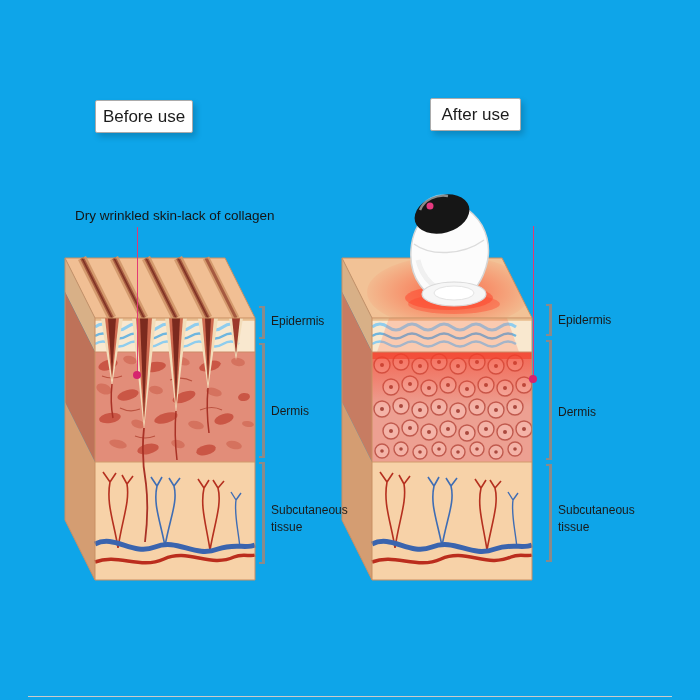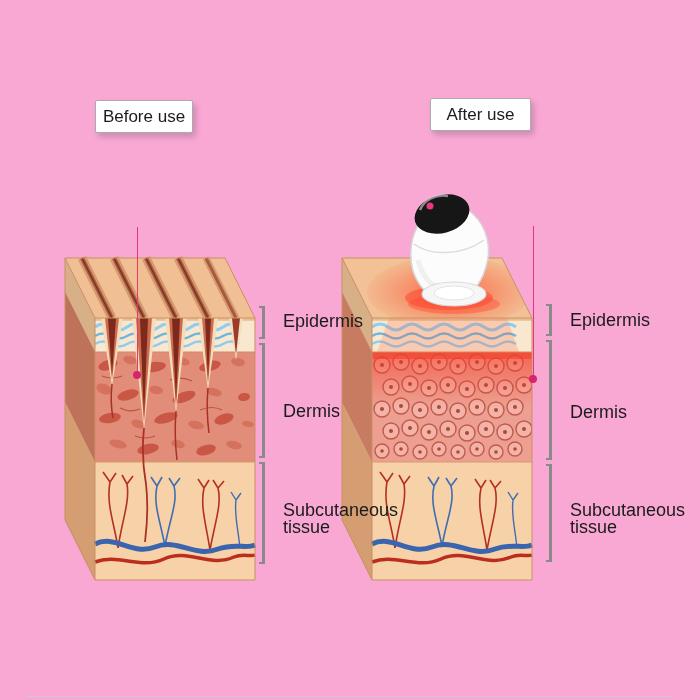--- a/index.html
+++ b/index.html
@@ -1,45 +1,46 @@
 <!DOCTYPE html>
 <html><head>
 <meta charset="utf-8">
 <style>
   * { margin:0; padding:0; box-sizing:border-box; }
   html,body { background:#ffffff; }
   .canvas {
-    position:relative; width:700px; height:700px; background:#f9a8d4;
+    position:relative; width:700px; height:700px; background:#0ea5e9;
     font-family:"Liberation Sans", sans-serif; overflow:hidden;
   }
   .title-btn {
     position:absolute; background:#ffffff; border:1px solid #ababab; border-radius:2px;
     box-shadow:3px 4px 6px rgba(0,0,0,0.18);
     font-size:17px; color:#1c1c1c; text-align:center;
   }
   .annot { position:absolute; font-size:13.5px; color:#141414; line-height:19px; }
   .vline { position:absolute; width:1px; background:#e23a74; z-index:5; }
   .dot { position:absolute; width:8px; height:8px; border-radius:50%; background:#d6246e; z-index:6; }
   .bracket {
     position:absolute; width:6px;
     border-right:3px solid #8a8a8a; border-top:2px solid #8a8a8a; border-bottom:2px solid #8a8a8a;
     z-index:2;
   }
-  .layer-label { position:absolute; font-size:18px; color:#1b1b1b; line-height:17px; z-index:2;margin-left:12px; }
+  .layer-label { position:absolute; font-size:12px; color:#1b1b1b; line-height:17px; z-index:2; }
   .illus { position:absolute; z-index:1; }
   .device-wrap { position:absolute; z-index:3; }
   .frame-bottom { position:absolute; left:28px; right:28px; bottom:3px; height:1px; background:#cbcbcb; }
 </style>
 </head>
 <body>
 
 <div class="canvas">
 
   <div class="title-btn" style="left:95px; top:100px; width:98px; height:33px; line-height:31px;">Before use</div>
 
+  <div class="annot" style="left:75px; top:206px;">Dry wrinkled skin-lack of collagen</div>
 
   <div class="vline" style="left:137px; top:227px; height:146px;"></div>
   <div class="dot" style="left:133px; top:371px;"></div>
 
   <div class="illus" style="left:60px; top:248px;">
     <svg width="200" height="340" viewBox="0 0 200 340">
 
       <g>
         <polygon points="35,70 5,10 5,44 35,104" fill="#ecc79c"></polygon>
         <polygon points="35,104 5,44 5,154 35,214" fill="#cd7e66"></polygon>
@@ -156,21 +157,21 @@
     </svg>
   </div>
 
   <div class="bracket" style="left:259px; top:306px; height:33px;"></div>
   <div class="bracket" style="left:259px; top:343px; height:115px;"></div>
   <div class="bracket" style="left:259px; top:462px; height:102px;"></div>
   <div class="layer-label" style="left:271px; top:313px;">Epidermis</div>
   <div class="layer-label" style="left:271px; top:403px;">Dermis</div>
   <div class="layer-label" style="left:271px; top:502px; width:98px;">Subcutaneous tissue</div>
 
-  <div class="title-btn" style="left:430px; top:98px; width:101px; height:33px; line-height:31px;">After use</div>
+  <div class="title-btn" style="left:430px; top:98px; width:91px; height:33px; line-height:31px;">After use</div>
 
   <div class="annot" style="left:497px; top:184px;">
   </div>
 
   <div class="vline" style="left:533px; top:226px; height:151px;"></div>
   <div class="dot" style="left:529px; top:375px;"></div>
 
   <div class="illus" style="left:337px; top:248px;">
     <svg width="200" height="340" viewBox="0 0 200 340">
       <defs>

